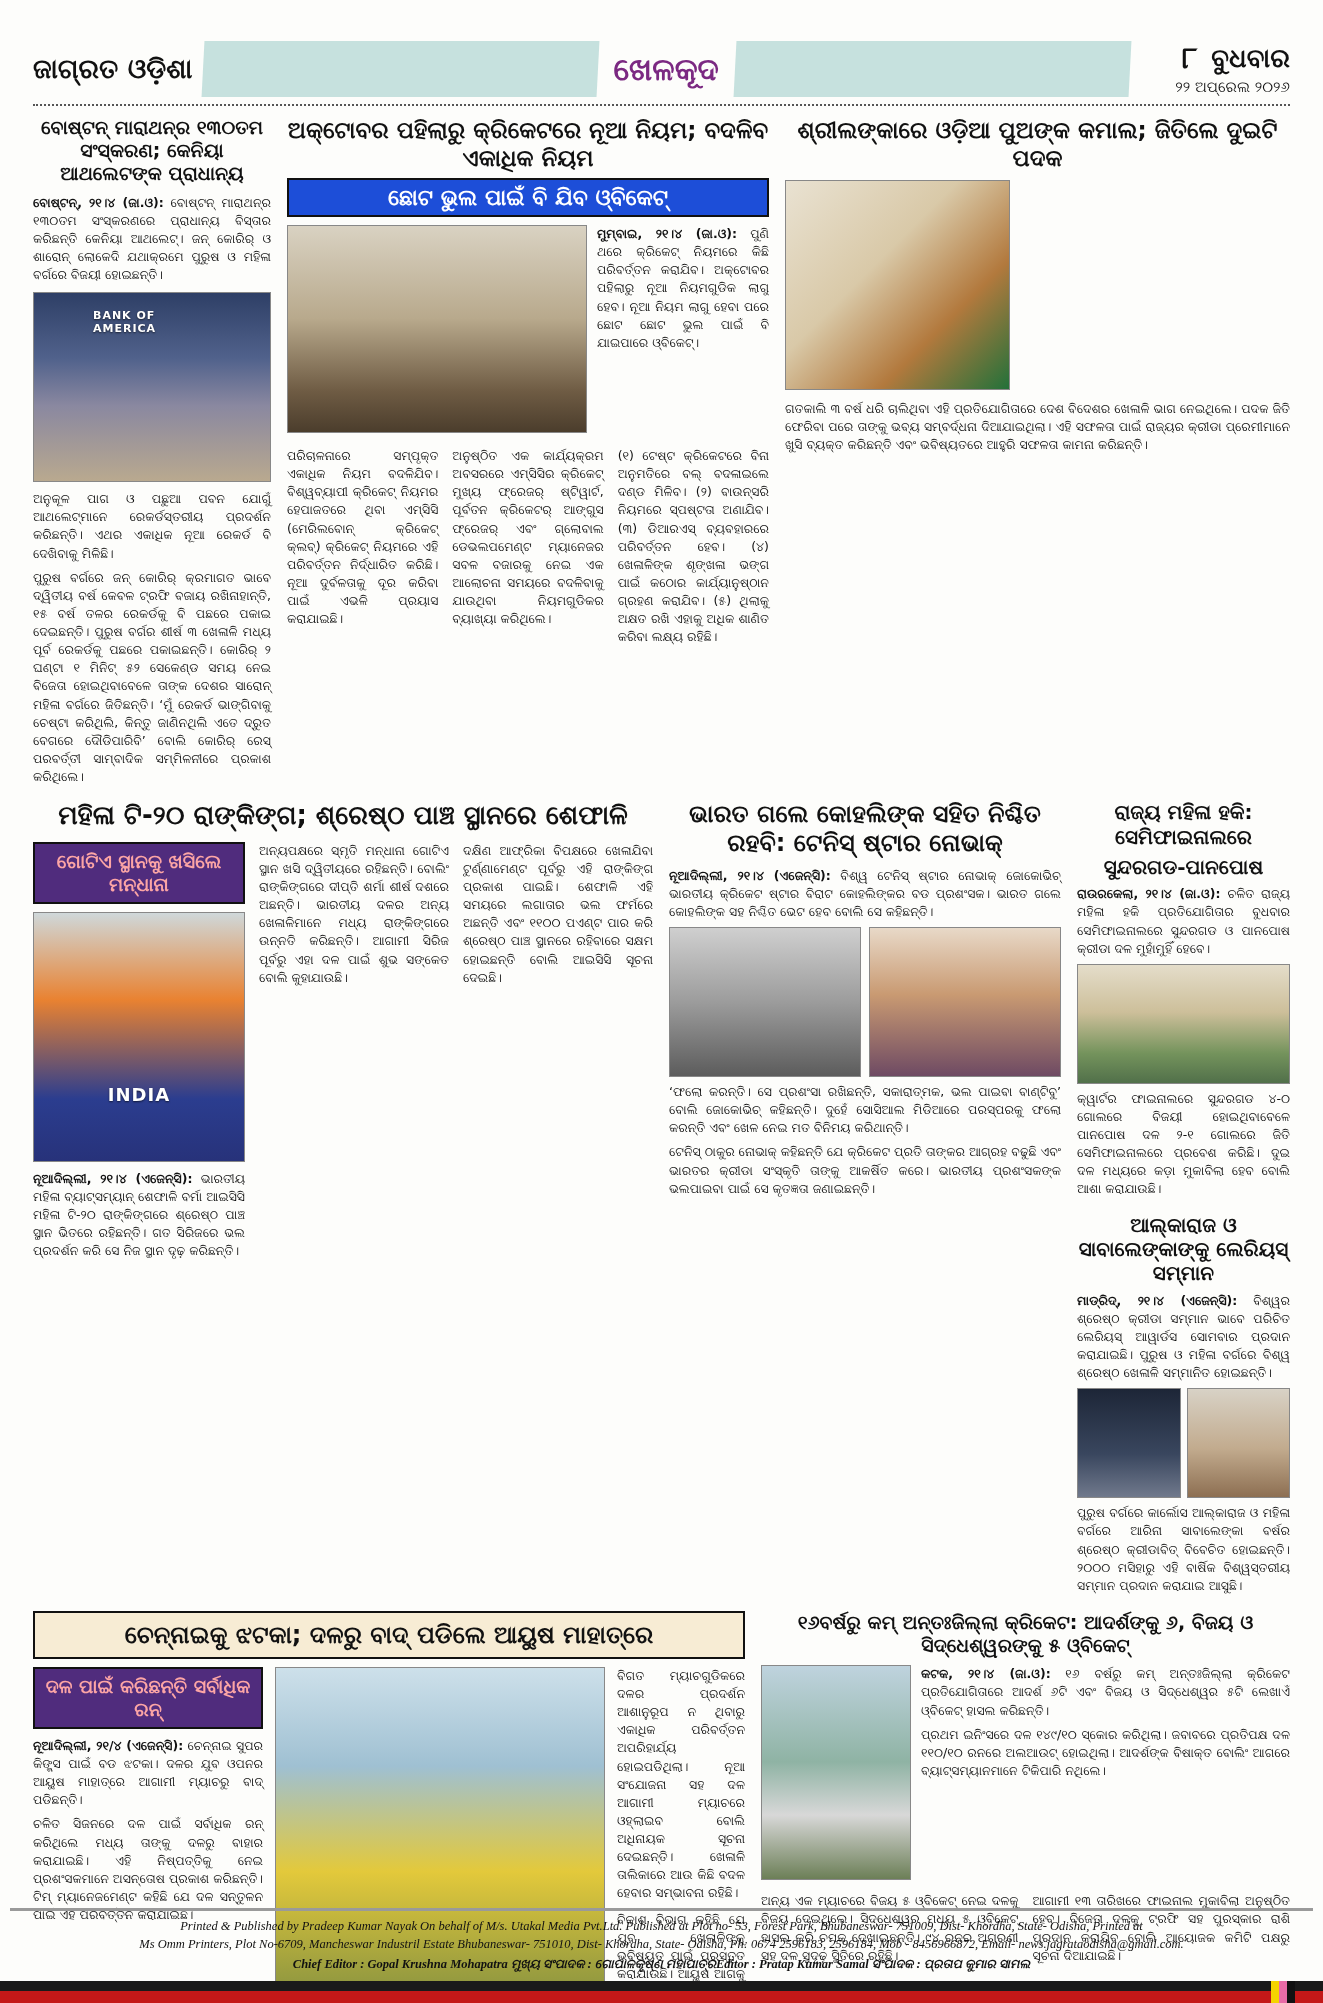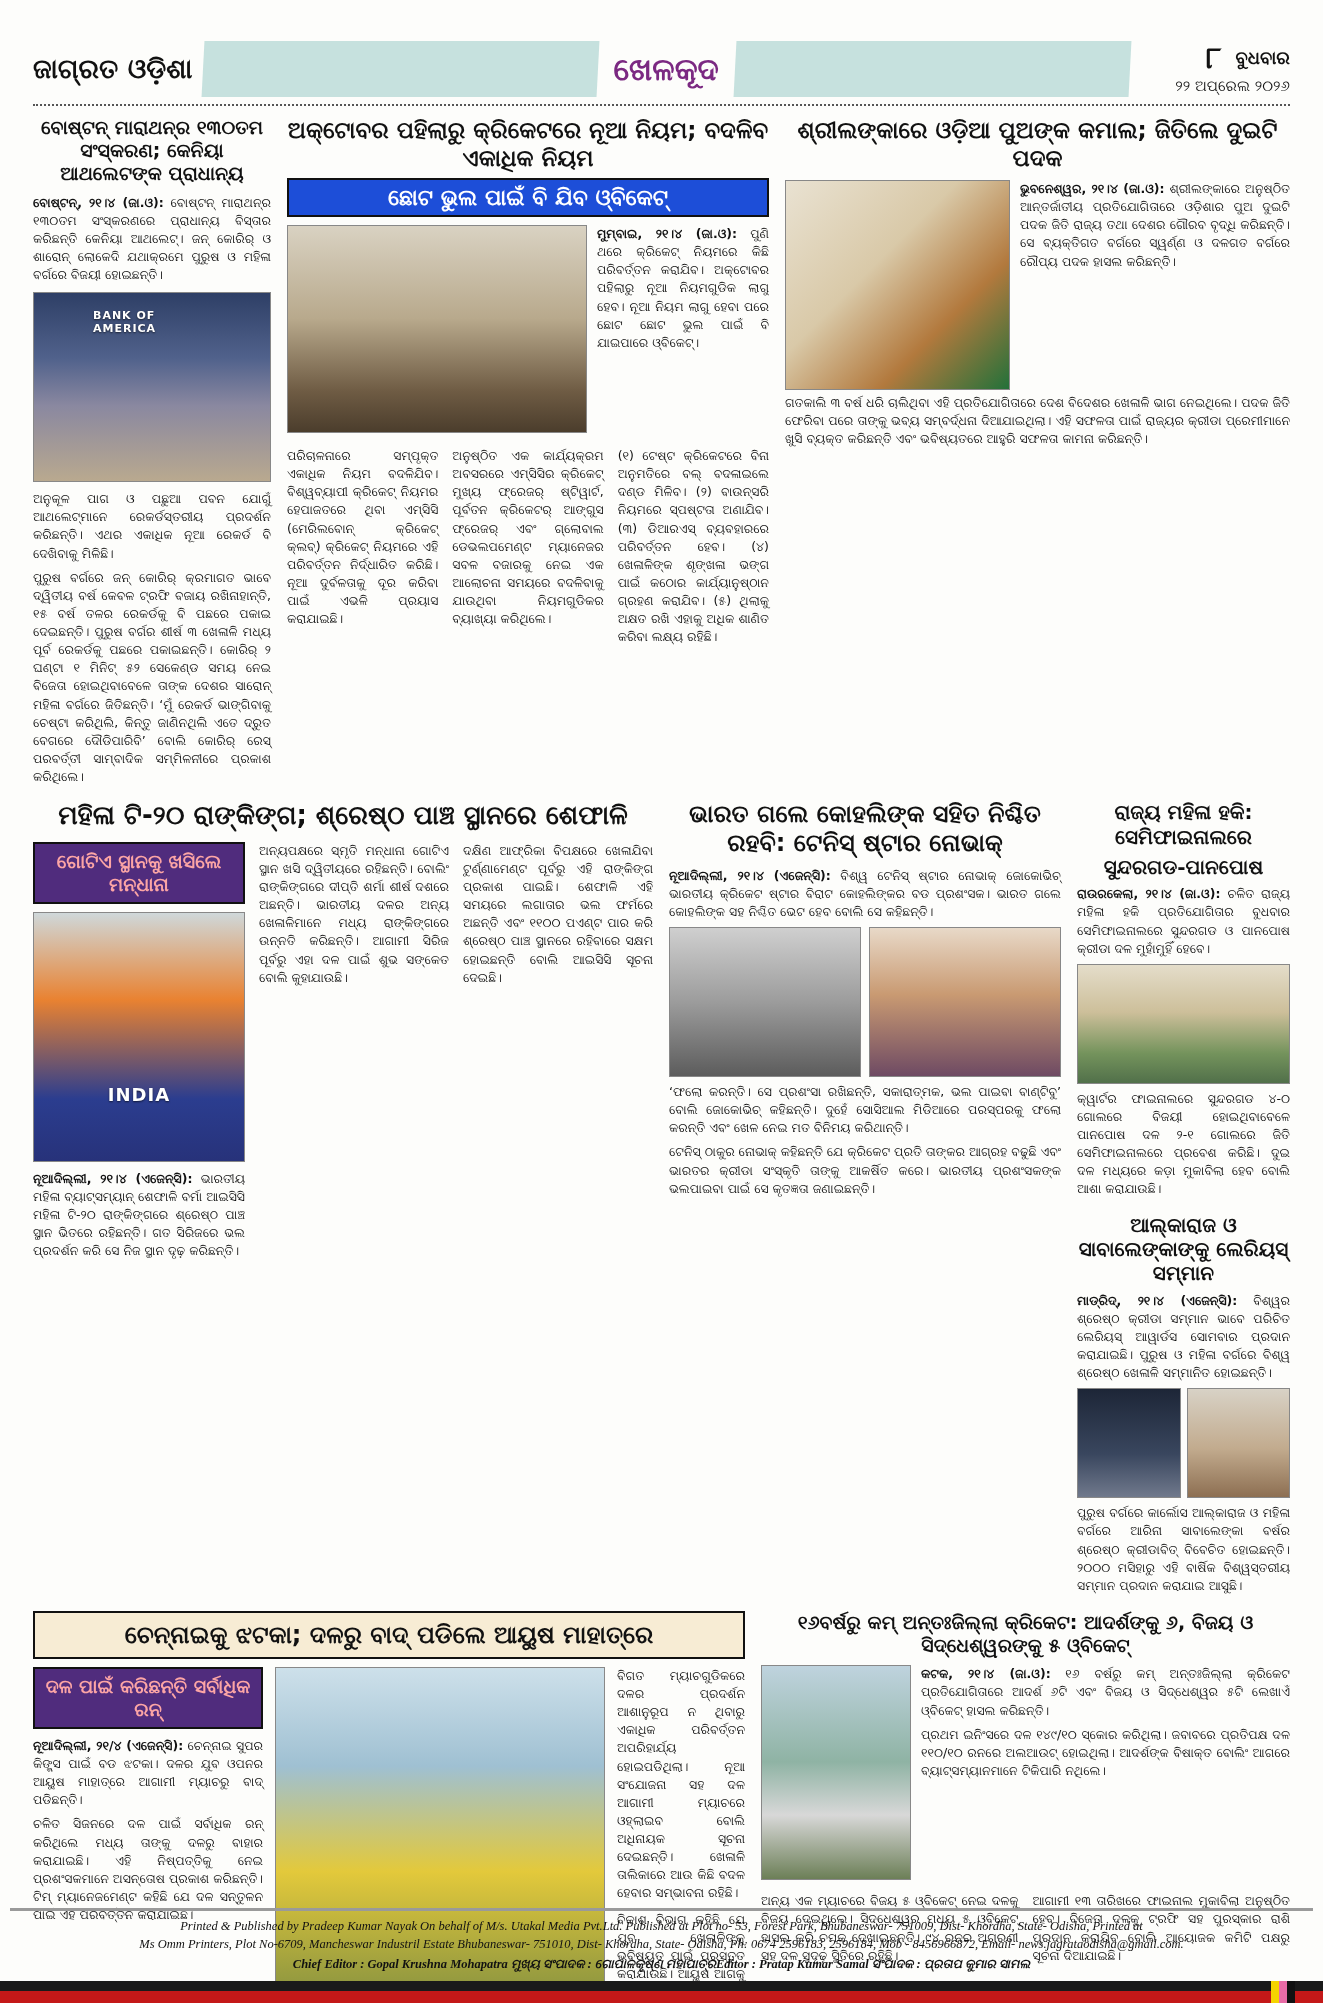--- a/index.html
+++ b/index.html
@@ -13,21 +13,21 @@
   
   .masthead { display:flex; align-items:center; gap:10px; height:62px; }
   .paper-name { font-size:27px; font-weight:bold; letter-spacing:0; white-space:nowrap; }
   .teal-box { flex:1; height:56px; background:#c6e1de; }
   .teal-box.left { transform:skewX(-3deg); }
   .teal-box.right { transform:skewX(-3deg); }
   .section-title { font-size:31px; font-weight:bold; color:#7b2982; white-space:nowrap; padding:0 6px; }
   .date-block { display:flex; flex-direction:column; align-items:flex-end; min-width:150px; }
   .date-top { display:flex; align-items:center; gap:14px; }
   .page-no { font-size:30px; font-weight:bold; line-height:1; }
-  .day { font-size:18px; font-weight:bold; }
+  .day { font-size:26px; font-weight:bold; }
   .date { font-size:15px; margin-top:4px; }
   .dotted-rule { border-top:2px dotted #555; margin:4px 0 10px 0; }
 
   
   .hl { font-weight:bold; line-height:1.22; text-align:center; }
   .body-txt { font-size:12.5px; line-height:1.45; text-align:justify; }
   .dateline { font-weight:bold; }
   .photo { position:relative; border:1px solid #888; overflow:hidden; }
   .photo .overlay-txt {
     position:absolute; left:50%; transform:translateX(-50%);
@@ -158,26 +158,22 @@
         <div class="col body-txt">ପରିଚାଳନାରେ ସମ୍ପୃକ୍ତ ଏକାଧିକ ନିୟମ ବଦଳିଯିବ। ବିଶ୍ୱବ୍ୟାପୀ କ୍ରିକେଟ୍ ନିୟମର ହେପାଜତରେ ଥିବା ଏମ୍‌ସିସି (ମେରିଲବୋନ୍ କ୍ରିକେଟ୍ କ୍ଲବ୍) କ୍ରିକେଟ୍ ନିୟମରେ ଏହି ପରିବର୍ତ୍ତନ ନିର୍ଦ୍ଧାରିତ କରିଛି। ନୂଆ ଦୁର୍ବଳତାକୁ ଦୂର କରିବା ପାଇଁ ଏଭଳି ପ୍ରୟାସ କରାଯାଇଛି।</div>
         <div class="col body-txt">ଅନୁଷ୍ଠିତ ଏକ କାର୍ଯ୍ୟକ୍ରମ ଅବସରରେ ଏମ୍‌ସିସିର କ୍ରିକେଟ୍ ମୁଖ୍ୟ ଫ୍ରେଜର୍ ଷ୍ଟିୱାର୍ଟ, ପୂର୍ବତନ କ୍ରିକେଟର୍ ଆଙ୍ଗୁସ ଫ୍ରେଜର୍ ଏବଂ ଗ୍ଲୋବାଲ ଡେଭଲପମେଣ୍ଟ ମ୍ୟାନେଜର ସବଳ ବଜାରକୁ ନେଇ ଏକ ଆଲୋଚନା ସମୟରେ ବଦଳିବାକୁ ଯାଉଥିବା ନିୟମଗୁଡିକର ବ୍ୟାଖ୍ୟା କରିଥିଲେ।</div>
         <div class="col body-txt">(୧) ଟେଷ୍ଟ କ୍ରିକେଟରେ ବିନା ଅନୁମତିରେ ବଲ୍ ବଦଳାଇଲେ ଦଣ୍ଡ ମିଳିବ। (୨) ବାଉନ୍ସରି ନିୟମରେ ସ୍ପଷ୍ଟତା ଅଣାଯିବ। (୩) ଡିଆରଏସ୍ ବ୍ୟବହାରରେ ପରିବର୍ତ୍ତନ ହେବ। (୪) ଖେଳାଳିଙ୍କ ଶୃଙ୍ଖଳା ଭଙ୍ଗ ପାଇଁ କଠୋର କାର୍ଯ୍ୟାନୁଷ୍ଠାନ ଗ୍ରହଣ କରାଯିବ। (୫) ଥିଲାକୁ ଅକ୍ଷତ ରଖି ଏହାକୁ ଅଧିକ ଶାଣିତ କରିବା ଲକ୍ଷ୍ୟ ରହିଛି।</div>
       </div>
     </div>
 
     <div class="t-right">
       <div class="hl">ଶ୍ରୀଲଙ୍କାରେ ଓଡ଼ିଆ ପୁଅଙ୍କ କମାଲ; ଜିତିଲେ ଦୁଇଟି ପଦକ</div>
       <div style="overflow:hidden;">
         <div class="photo flagman-photo"></div>
-        <div class="body-txt">
-          <span class="dateline">ଭୁବନେଶ୍ୱର, ୨୧।୪ (ଜା.ଓ):</span>
-          <span>ଶ୍ରୀଲଙ୍କାରେ ଅନୁଷ୍ଠିତ ଆନ୍ତର୍ଜାତୀୟ ପ୍ରତିଯୋଗିତାରେ ଓଡ଼ିଶାର ପୁଅ ଦୁଇଟି ପଦକ ଜିତି ରାଜ୍ୟ ତଥା ଦେଶର ଗୌରବ ବୃଦ୍ଧି କରିଛନ୍ତି। ସେ ବ୍ୟକ୍ତିଗତ ବର୍ଗରେ ସ୍ୱର୍ଣ୍ଣ ଓ ଦଳଗତ ବର୍ଗରେ ରୌପ୍ୟ ପଦକ ହାସଲ କରିଛନ୍ତି।</span>
-        </div>
-      </div>
-      <div class="body-txt" style="">ଗତକାଲି ୩ ବର୍ଷ ଧରି ଚାଲିଥିବା ଏହି ପ୍ରତିଯୋଗିତାରେ ଦେଶ ବିଦେଶର ଖେଳାଳି ଭାଗ ନେଇଥିଲେ। ପଦକ ଜିତି ଫେରିବା ପରେ ତାଙ୍କୁ ଭବ୍ୟ ସମ୍ବର୍ଦ୍ଧନା ଦିଆଯାଇଥିଲା। ଏହି ସଫଳତା ପାଇଁ ରାଜ୍ୟର କ୍ରୀଡା ପ୍ରେମୀମାନେ ଖୁସି ବ୍ୟକ୍ତ କରିଛନ୍ତି ଏବଂ ଭବିଷ୍ୟତରେ ଆହୁରି ସଫଳତା କାମନା କରିଛନ୍ତି।</div>
+      </div>
+      <div class="body-txt" style="margin-top:6px;">ଗତକାଲି ୩ ବର୍ଷ ଧରି ଚାଲିଥିବା ଏହି ପ୍ରତିଯୋଗିତାରେ ଦେଶ ବିଦେଶର ଖେଳାଳି ଭାଗ ନେଇଥିଲେ। ପଦକ ଜିତି ଫେରିବା ପରେ ତାଙ୍କୁ ଭବ୍ୟ ସମ୍ବର୍ଦ୍ଧନା ଦିଆଯାଇଥିଲା। ଏହି ସଫଳତା ପାଇଁ ରାଜ୍ୟର କ୍ରୀଡା ପ୍ରେମୀମାନେ ଖୁସି ବ୍ୟକ୍ତ କରିଛନ୍ତି ଏବଂ ଭବିଷ୍ୟତରେ ଆହୁରି ସଫଳତା କାମନା କରିଛନ୍ତି।</div>
     </div>
   </div>
 
   <div class="band-mid">
 
     <div class="m-left">
       <div class="hl">ମହିଳା ଟି-୨୦ ରାଙ୍କିଙ୍ଗ; ଶ୍ରେଷ୍ଠ ପାଞ୍ଚ ସ୍ଥାନରେ ଶେଫାଳି</div>
       <div class="m-left-inner">
         <div class="m-left-rail">
           <div class="subbox-purple">ଗୋଟିଏ ସ୍ଥାନକୁ ଖସିଲେ ମନ୍ଧାନା</div>

